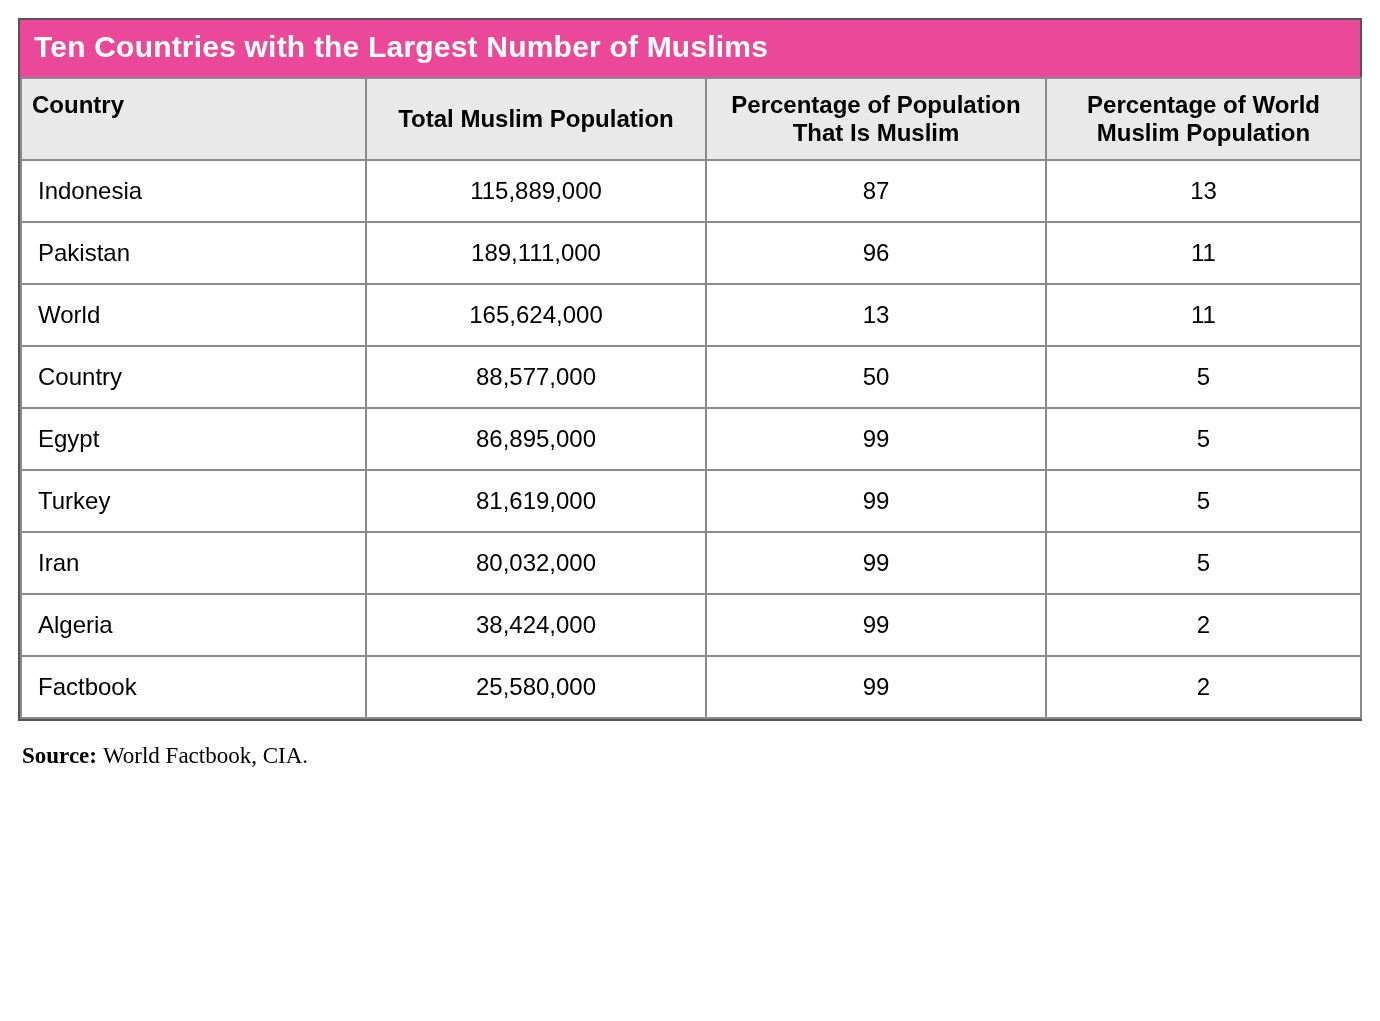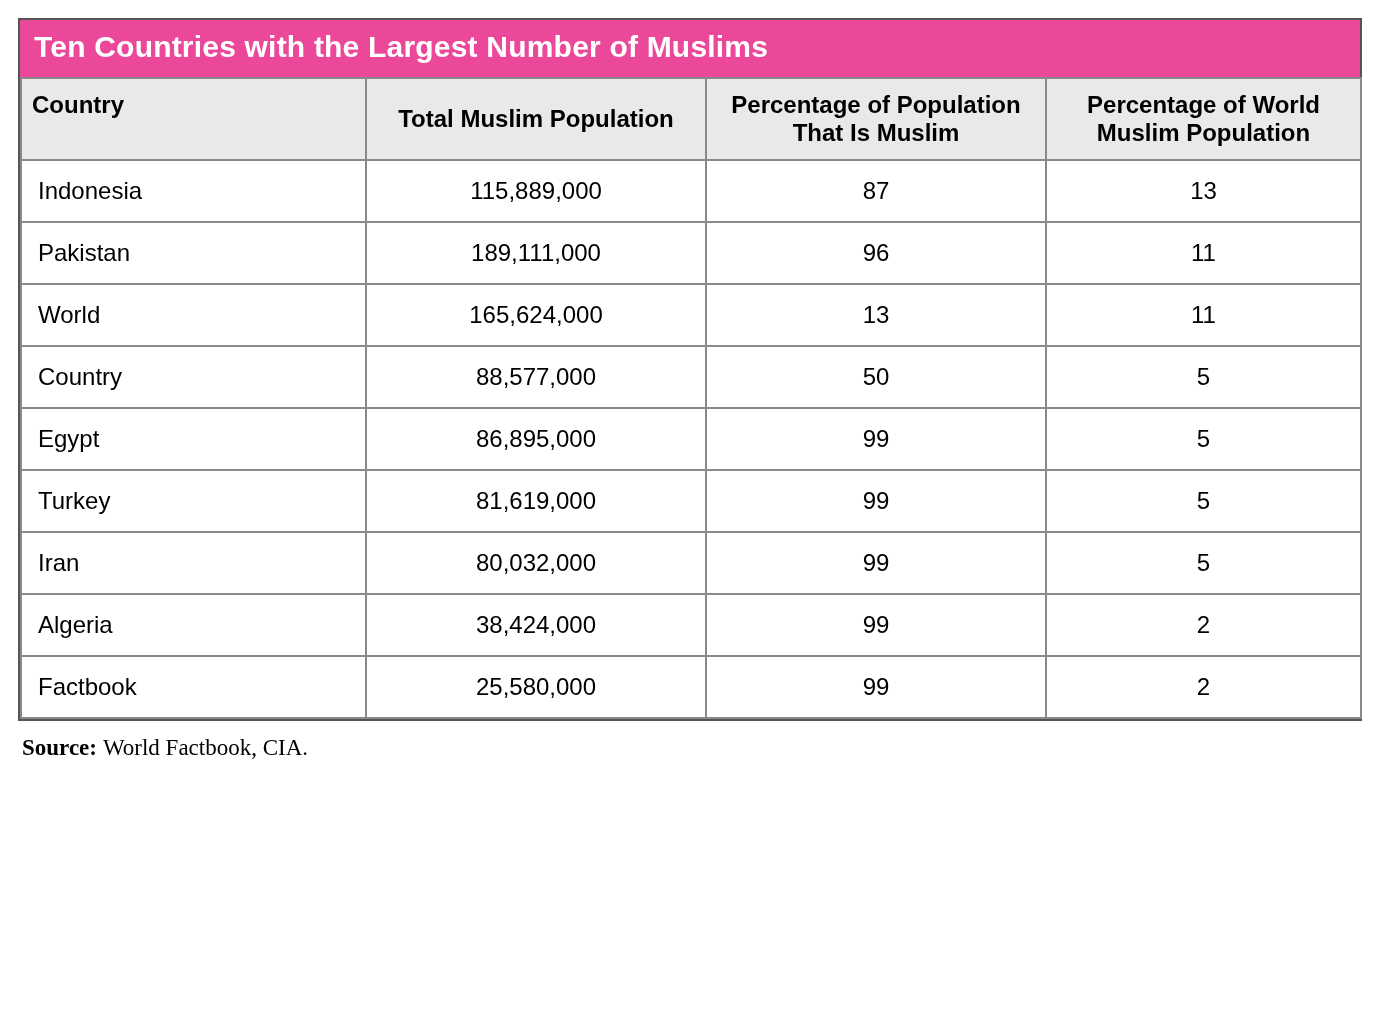--- a/index.html
+++ b/index.html
@@ -75,21 +75,21 @@
     text-align: center;
     font-weight: normal;
   }
   
   col.c1 { width: 345px; }
   col.c2 { width: 340px; }
   col.c3 { width: 340px; }
   col.c4 { width: 315px; }
 
   .source {
-    margin-top: 14px;
+    margin-top: 22px;
     font-family: "Liberation Serif", serif;
     font-size: 23px;
     padding-left: 4px;
   }
   .source .label {
     font-weight: bold;
   }
   .source .value {
     font-weight: normal;
     margin-left: 6px;

